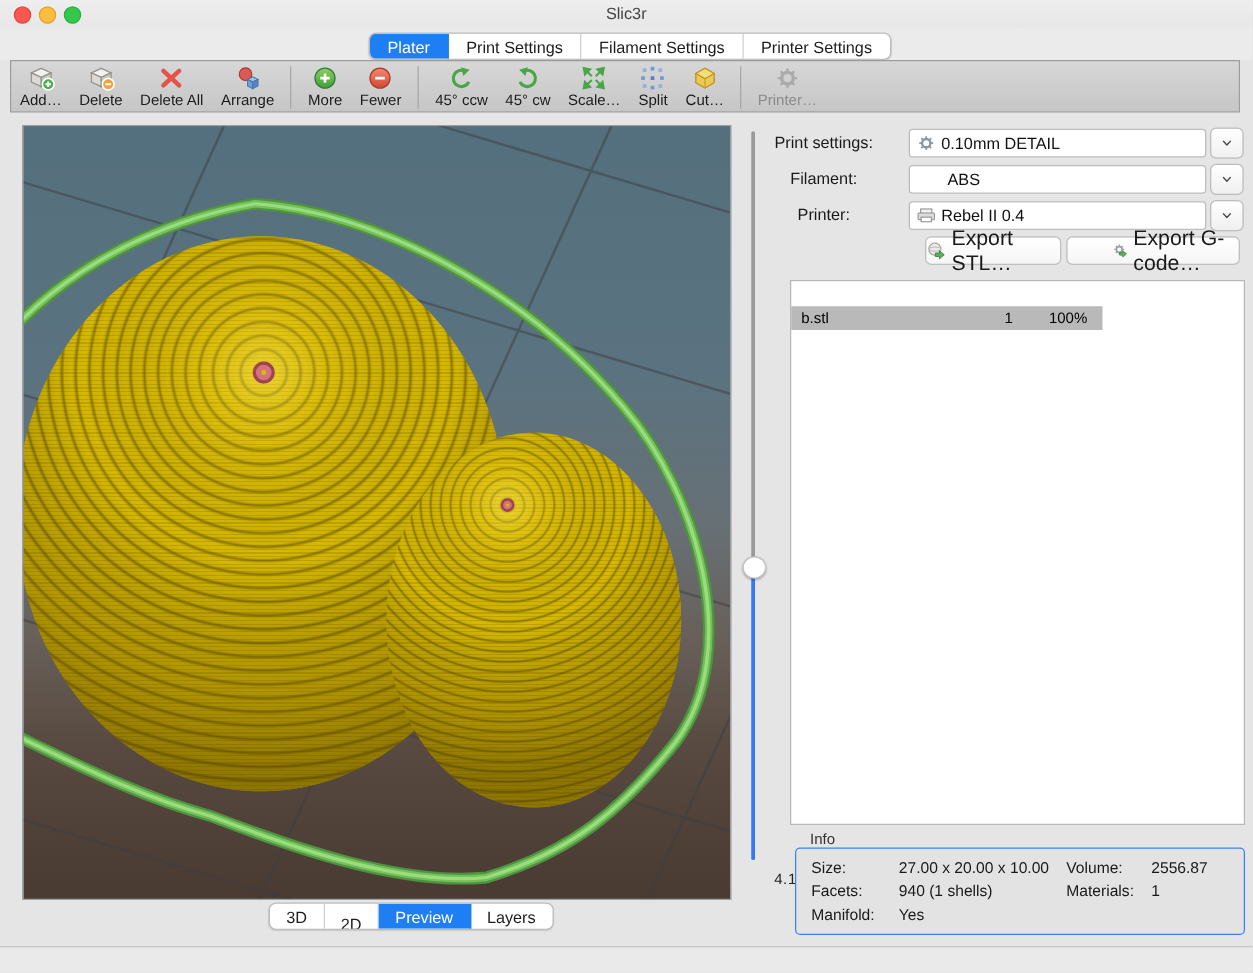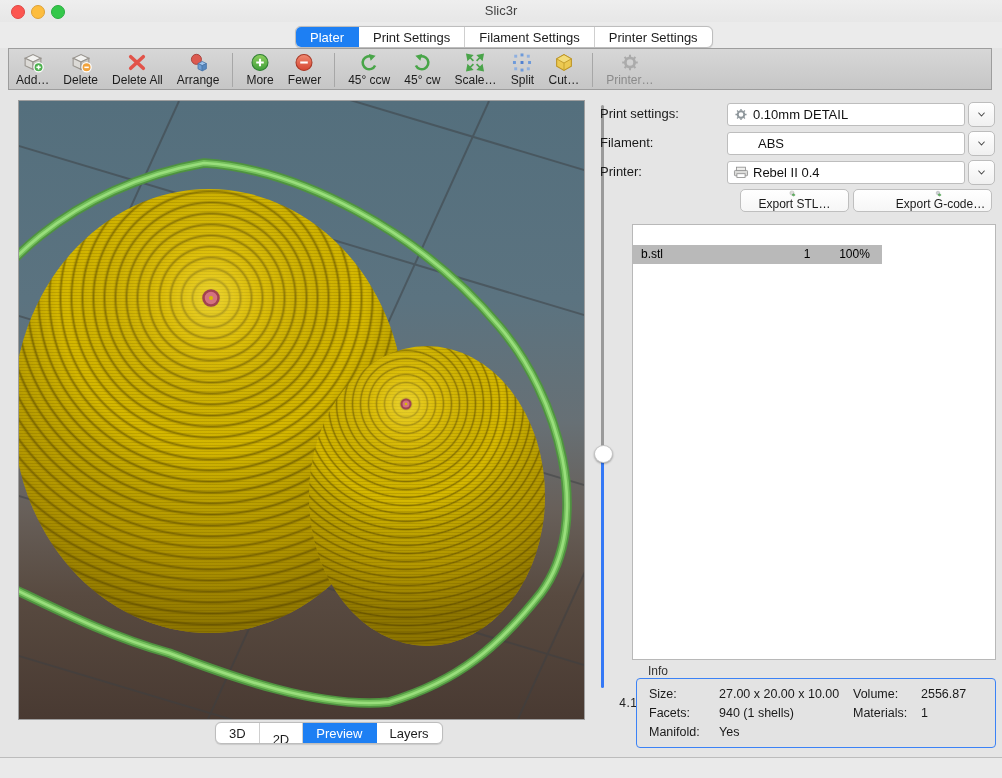--- a/index.html
+++ b/index.html
@@ -41,30 +41,30 @@
   
   .viewport{left:18px;top:100px;width:565px;height:618px;border:1px solid #9e9e9e;background:#57727f;}
   
   .slider-track-up{left:601px;top:105px;width:3px;height:349px;background:#9a9a9a;border-radius:2px;}
   .slider-track-dn{left:601px;top:454px;width:3px;height:234px;background:#3478f6;border-radius:2px;}
   .slider-thumb{left:594px;top:445px;width:17px;height:16px;border-radius:50%;background:#ffffff;
                 border:1px solid #c3c3c3;box-shadow:0 1px 2px rgba(0,0,0,.3);}
   .slider-value{left:613px;top:696px;width:38px;text-align:center;font-size:12px;color:#222;letter-spacing:0.5px;}
 
   
-  .fld-label{width:118px;text-align:left;font-size:13px;color:#1a1a1a;}
+  .fld-label{width:118px;text-align:center;font-size:13px;color:#1a1a1a;}
   .fld{left:727px;width:236px;height:21px;background:#ffffff;border:1px solid #bdbdbd;border-radius:3px;
        display:flex;align-items:center;font-size:13px;color:#111;}
   .fld .fld-ic{width:18px;height:17px;margin:0 3px 0 4px;}
   .fld.noicon{padding-left:30px;}
   .drop-btn{left:968px;width:25px;height:23px;border:1px solid #bdbdbd;border-radius:5px;
             background:linear-gradient(#ffffff,#f0f0f0);display:flex;align-items:center;justify-content:center;}
   .drop-btn svg{width:11px;height:11px;}
   .btn{height:23px;border:1px solid #bfbfbf;border-radius:5px;background:linear-gradient(#ffffff,#f6f6f6);
-       display:flex;align-items:center;justify-content:center;font-size:12px;color:#1a1a1a;box-sizing:border-box;flex-direction:column;}
+       display:flex;align-items:center;justify-content:center;font-size:17px;color:#1a1a1a;box-sizing:border-box;}
   .btn .btn-ic{width:19px;height:19px;margin-right:4px;}
 
   
   .obj-table{left:632px;top:224px;width:364px;height:436px;background:#ffffff;border:1px solid #b8b8b8;box-sizing:border-box;}
   .obj-head{position:absolute;left:0;top:0;width:100%;height:19px;
             background:linear-gradient(#fbfbfb,#ebebeb);border-bottom:1px solid #c6c6c6;}
   .obj-head .hsep{position:absolute;top:2px;width:1px;height:15px;background:#c9c9c9;}
   .hcell{position:absolute;top:2px;font-size:12px;color:#1a1a1a;}
   .obj-body{position:absolute;left:0;top:20px;width:100%;bottom:0;}
   .orow{position:absolute;left:0;width:100%;height:19px;font-size:12px;color:#000;}

